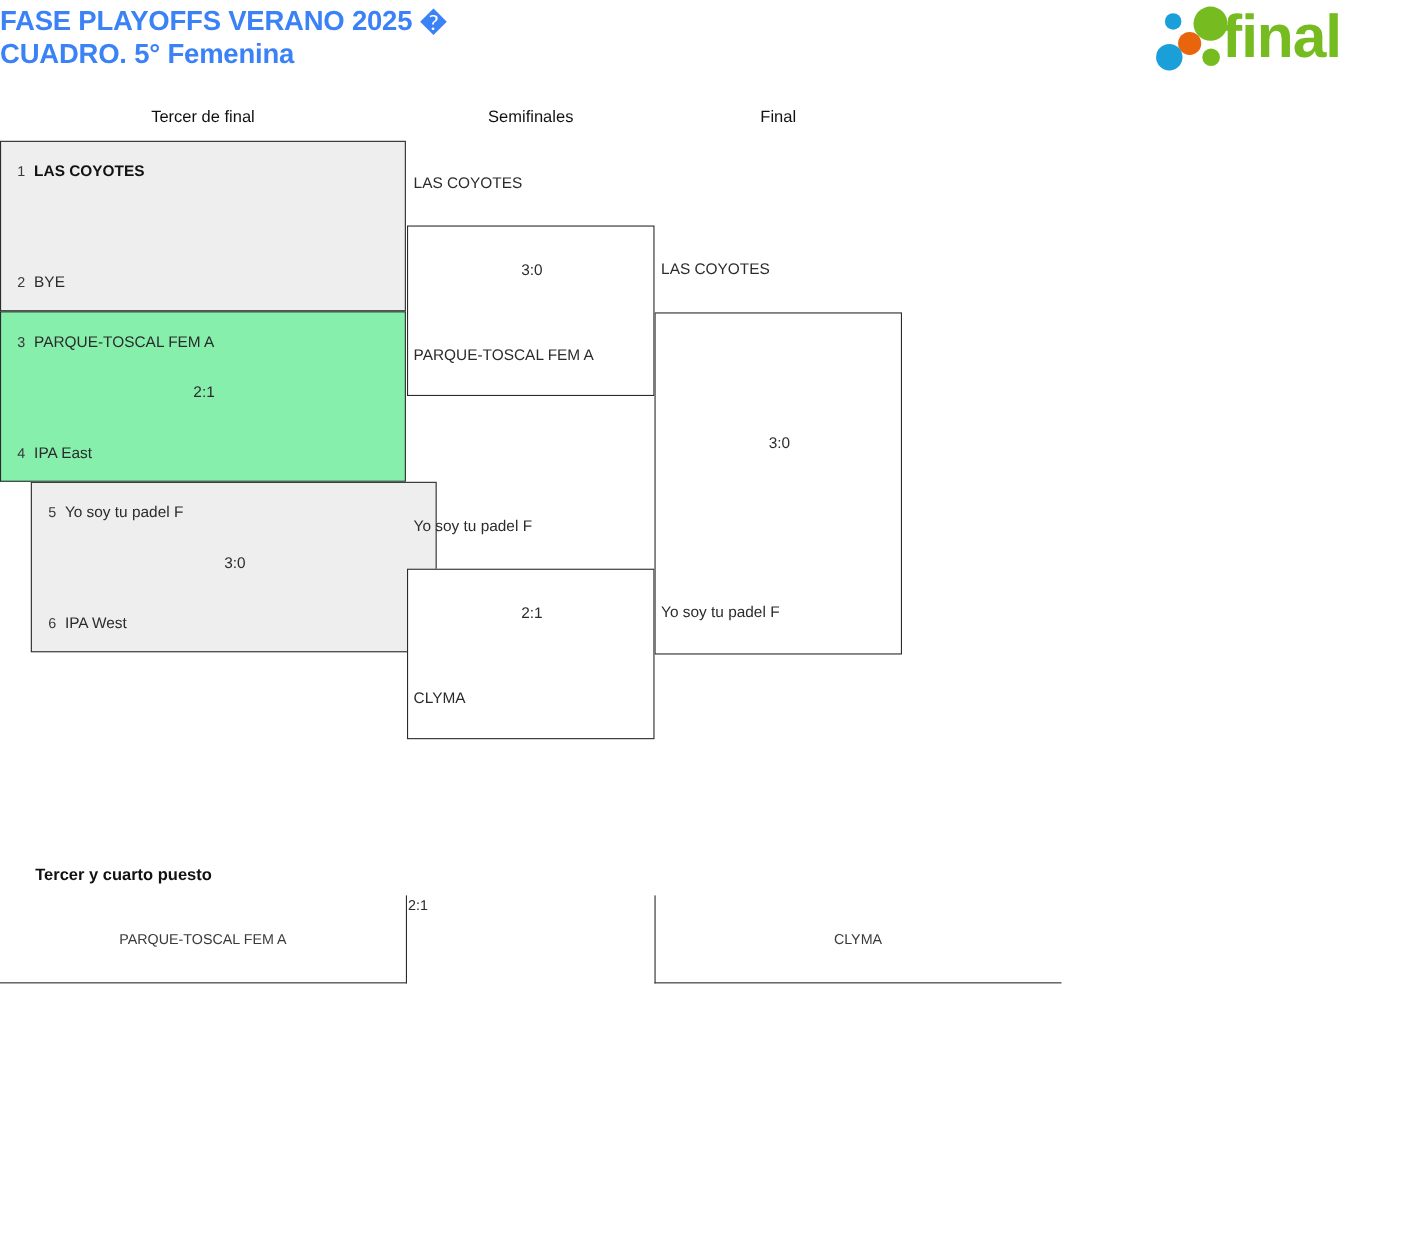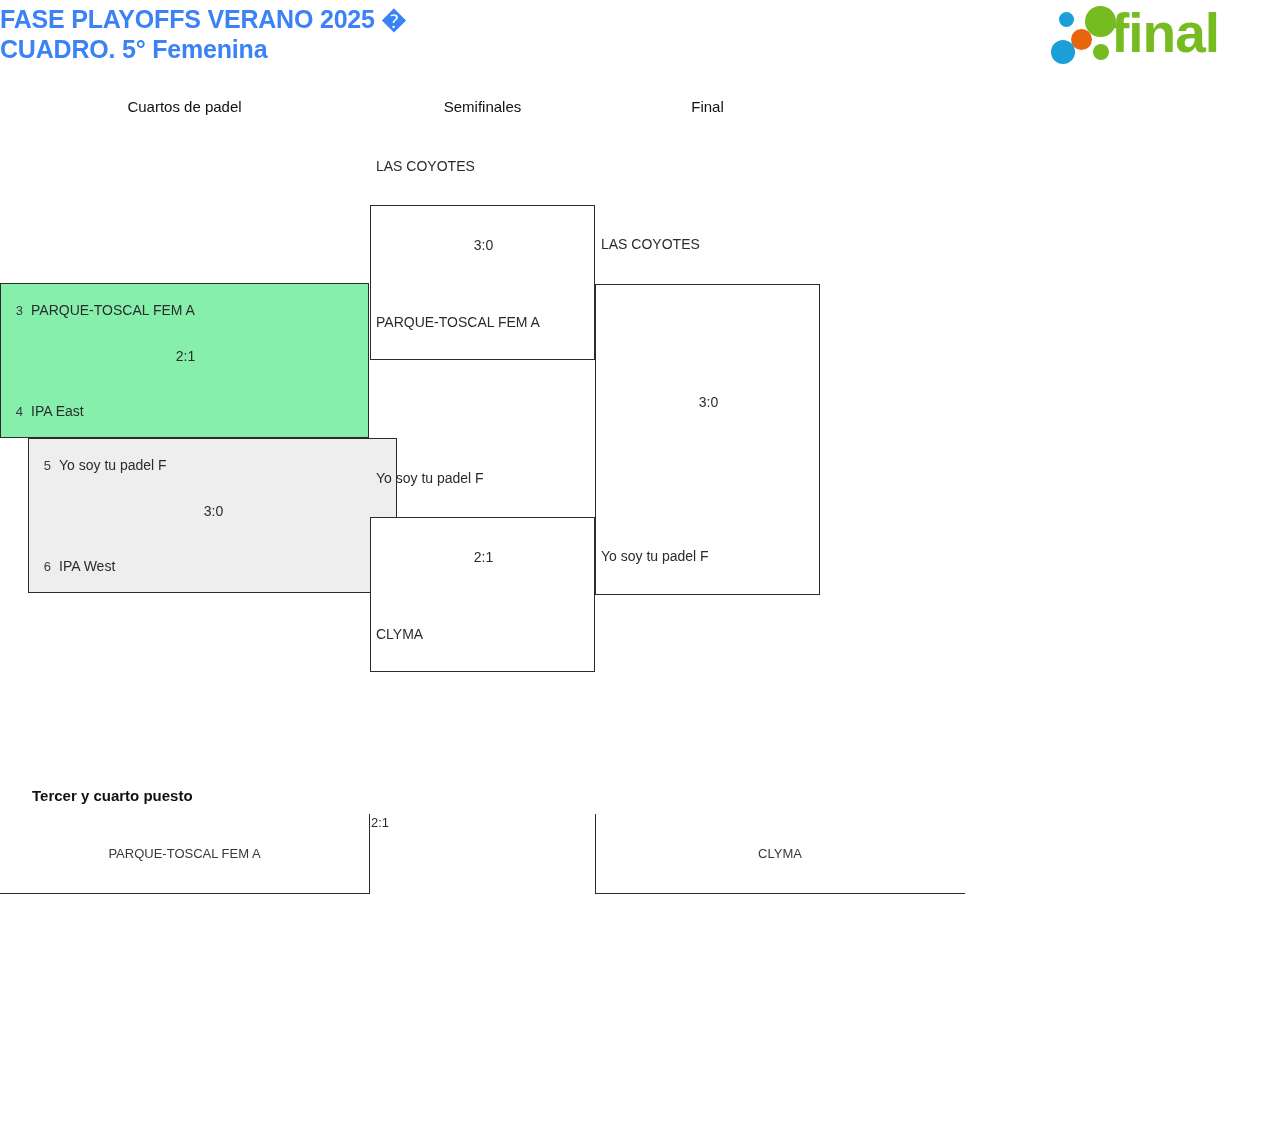--- a/index.html
+++ b/index.html
@@ -287,26 +287,35 @@
       <span class="dot dot-blue-sm"></span>
       <span class="dot dot-orange"></span>
       <span class="dot dot-blue-lg"></span>
       <span class="dot dot-green-lg"></span>
       <span class="dot dot-green-sm"></span>
     </div>
     <div id="logo-word">final</div>
   </div>
 </div>
 
-<div class="round-header" id="rh-0">Cuartos de padel</div>
+<div class="round-header" id="rh-0">Tercer de final</div>
 <div class="round-header" id="rh-1">Semifinales</div>
 <div class="round-header" id="rh-2">Final</div>
 
 <div id="bracket">
 
+  <div class="qf-box shade" id="qf-0">
+    <div class="slot top">
+      <span class="seed">1</span><span class="tname win">LAS COYOTES</span>
+    </div>
+    <div class="qf-score"></div>
+    <div class="slot bot">
+      <span class="seed">2</span><span class="tname">BYE</span>
+    </div>
+  </div>
 
   <div class="qf-box plain" id="qf-1">
     <div class="slot top">
       <span class="seed">3</span><span class="tname">PARQUE-TOSCAL FEM A</span>
     </div>
     <div class="qf-score">2:1</div>
     <div class="slot bot">
       <span class="seed">4</span><span class="tname">IPA East</span>
     </div>
   </div>

